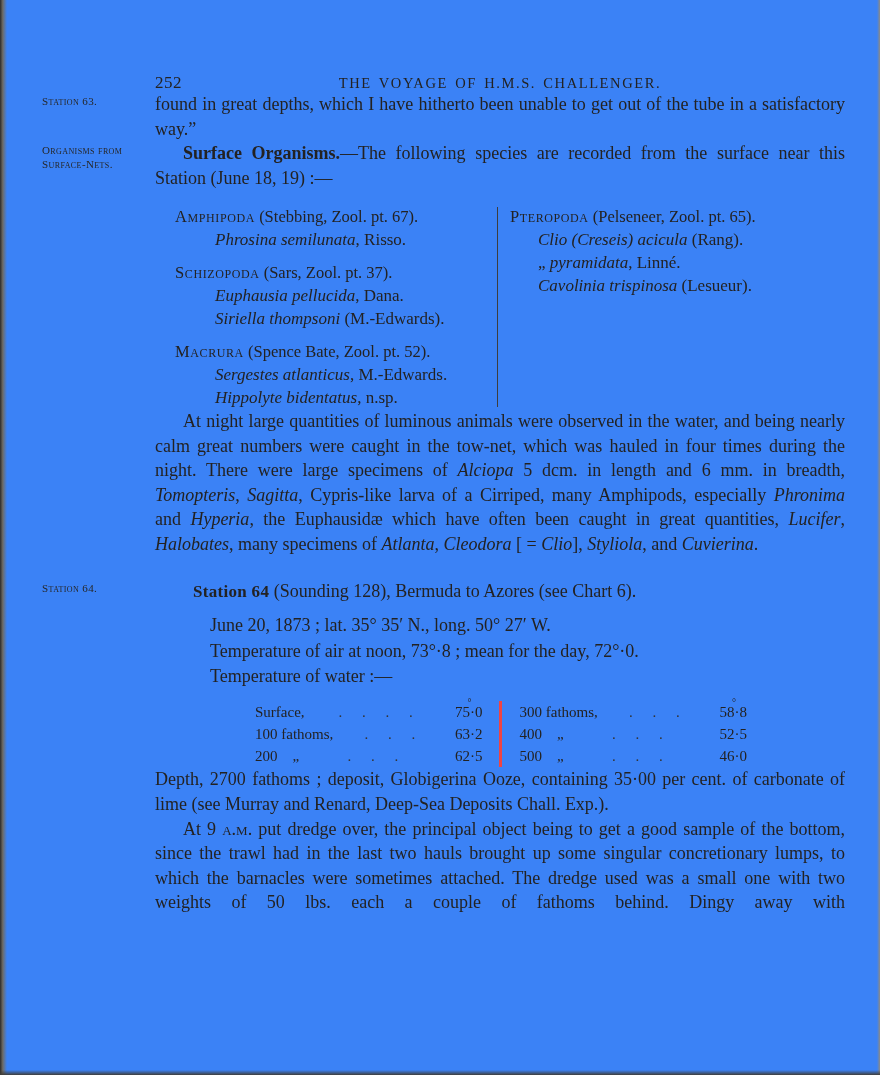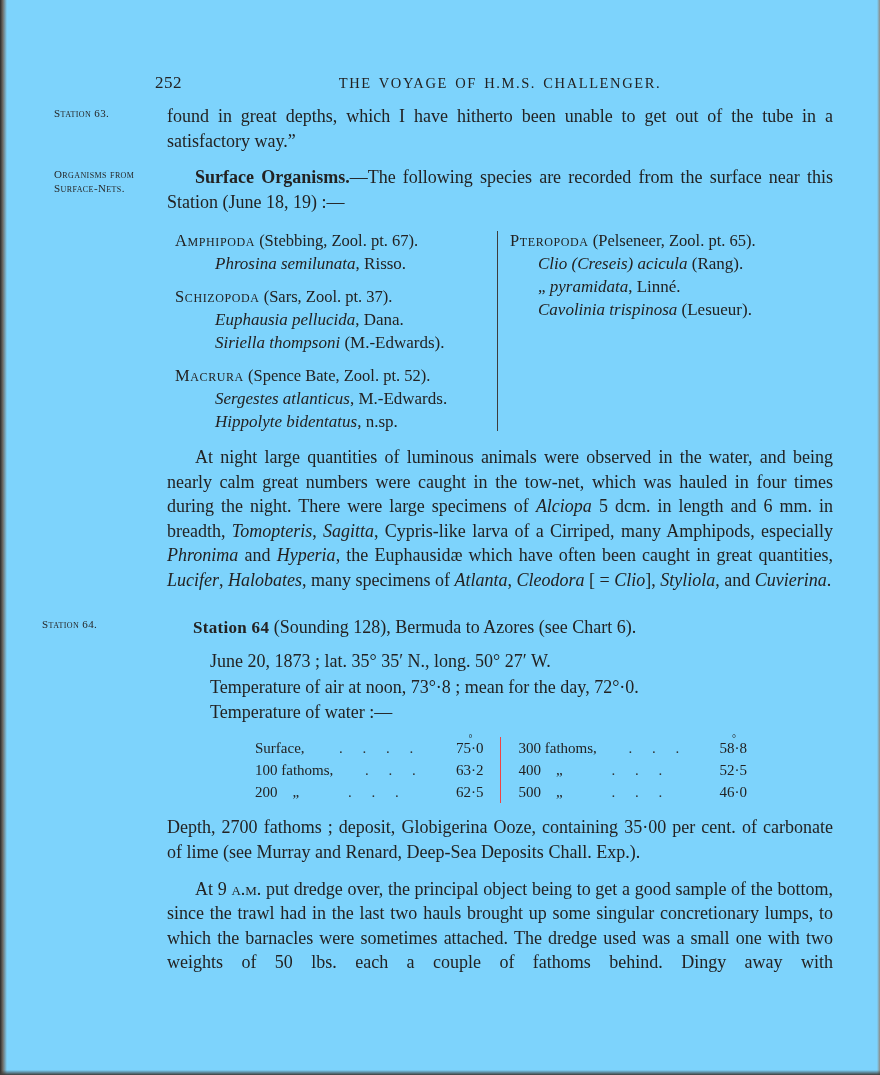--- a/index.html
+++ b/index.html
@@ -1,34 +1,34 @@
 <!DOCTYPE html>
 <html><head>
 <meta charset="utf-8">
 <style>
   html,body{margin:0;padding:0;}
   body{width:880px;height:1075px;background:#d8d5cf;}
-  .page{position:relative;width:880px;height:1075px;background:#7dd3fc;color:#232222;
+  .page{position:relative;width:880px;height:1075px;background:#3b82f6;color:#232222;
         font-family:"Liberation Serif","DejaVu Serif",serif;overflow:hidden;}
 
   
   .edge-left{position:absolute;left:0;top:0;bottom:0;width:7px;
     background:linear-gradient(to right,#2b2a28 0,#6f6c66 40%,rgba(120,117,110,0) 100%);}
   .edge-right{position:absolute;right:0;top:0;bottom:0;width:3px;
     background:linear-gradient(to left,#8d8a83 0,rgba(141,138,131,0) 100%);}
   .edge-bottom{position:absolute;left:0;right:0;bottom:0;height:5px;
     background:linear-gradient(to top,#3f3d3a 0,rgba(63,61,58,0) 100%);}
 
   .main{position:absolute;left:155px;top:0;width:690px;font-size:18px;line-height:24.5px;}
 
   .header{position:relative;margin-top:70px;height:22px;text-align:center;}
   .page-num{position:absolute;left:0;top:1px;font-size:17px;letter-spacing:.5px;}
   .running-title{font-size:14.5px;letter-spacing:1.6px;word-spacing:2px;}
 
-  p.body{margin:12px;text-align:justify;position:relative;}
+  p.body{margin:0;text-align:justify;position:relative;}
   .indent{text-indent:28px;}
   .mt-cont{margin-top:24px;}
   .mt-surface{margin-top:13px;}
   .mt-night{margin-top:17px;}
   .mt-dredge{margin-top:17px;text-align-last:justify;}
 
   .margin-note{position:absolute;left:-113px;top:3px;width:110px;font-size:11px;line-height:13.5px;
     font-variant:small-caps;letter-spacing:.4px;text-indent:0;text-align:left;color:#262626;}
 
   .it{font-style:italic;}
@@ -50,21 +50,21 @@
   
   .station-heading{position:relative;margin-top:23px;padding-left:38px;font-size:18px;line-height:24px;}
   .station-heading .bd{font-size:17px;letter-spacing:.3px;}
   .st-lines{margin-top:9px;padding-left:55px;}
   .st-line{line-height:25.5px;}
 
   
   .temp-table{display:flex;margin-top:11px;margin-left:100px;width:492px;font-size:15px;line-height:22px;}
   .temp-col{flex:1;}
   .temp-left{padding-right:16px;}
-  .temp-right{border-left:1px solid #ef4444;padding-left:18px;}
+  .temp-right{border-left:3px solid #ef4444;padding-left:18px;}
   .t-row{display:flex;align-items:center;}
   .t-lbl{white-space:pre;}
   .t-dots{flex:1;text-align:center;word-spacing:16px;white-space:nowrap;overflow:hidden;color:#333;}
   .t-val{position:relative;min-width:36px;text-align:right;}
   .t-deg{position:absolute;top:-9px;right:11px;font-size:10px;}
 
   .depth-par{margin:13px 0 0 55px;text-align:center;line-height:25px;}
 </style>
 </head>
 <body>

